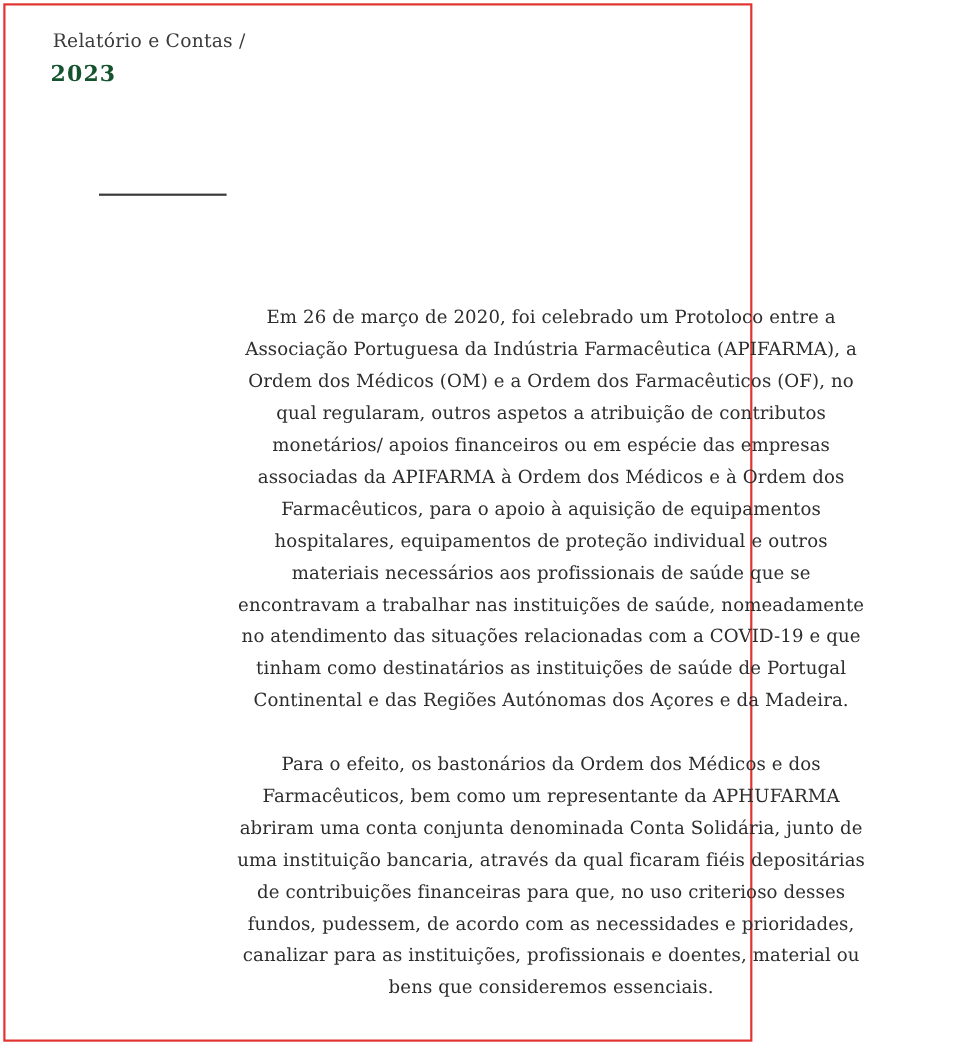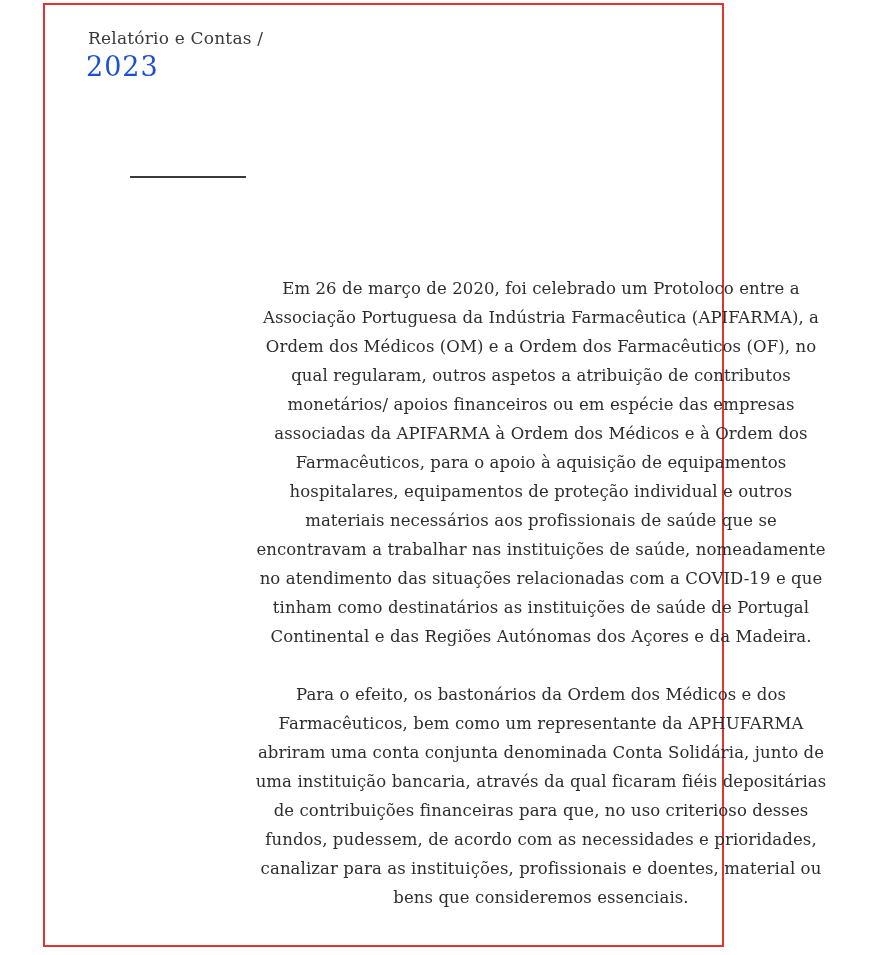--- a/index.html
+++ b/index.html
@@ -7,21 +7,20 @@
     padding: 0;
     background: #ffffff;
   }
   .page {
     position: relative;
     width: 688px;
     height: 955px;
     background: #ffffff;
     box-sizing: border-box;
     font-family: "DejaVu Serif", serif;
-    margin-left: 40px;
   }
   .page-frame {
     position: absolute;
     left: 3px;
     top: 3px;
     right: 4px;
     bottom: 8px;
     border: 2px solid #e13430;
     pointer-events: none;
   }
@@ -31,24 +30,24 @@
     top: 27px;
     font-size: 17px;
     line-height: 22px;
     color: #3a3a3a;
     letter-spacing: 0.2px;
   }
   .report-year {
     position: absolute;
     left: 46px;
     top: 52px;
-    font-size: 27px;
+    font-size: 20px;
     line-height: 30px;
-    font-weight: normal;
-    color: #1d4ed8;
+    font-weight: bold;
+    color: #14532d;
     letter-spacing: 1px;
   }
   .divider {
     position: absolute;
     left: 90px;
     top: 176px;
     width: 116px;
     height: 0;
     border-top: 2px solid #3a3a3a;
   }

